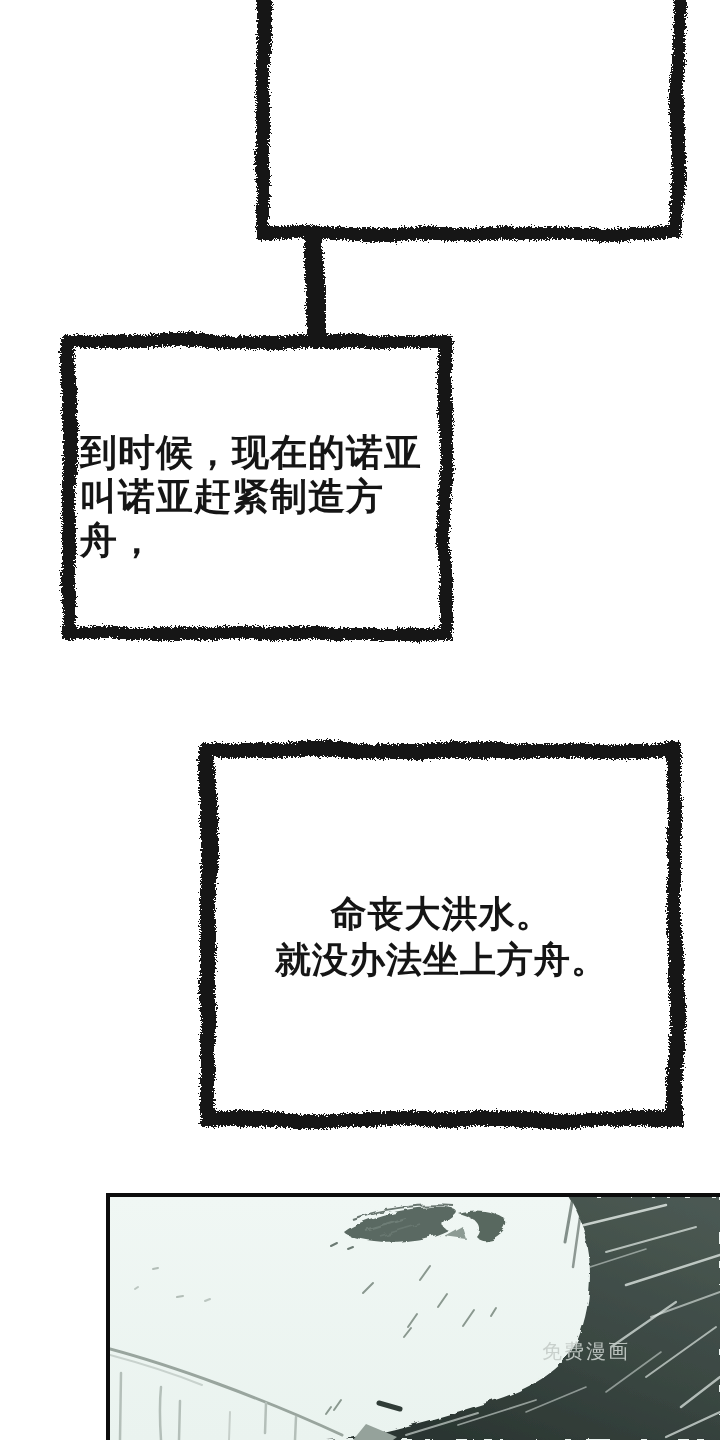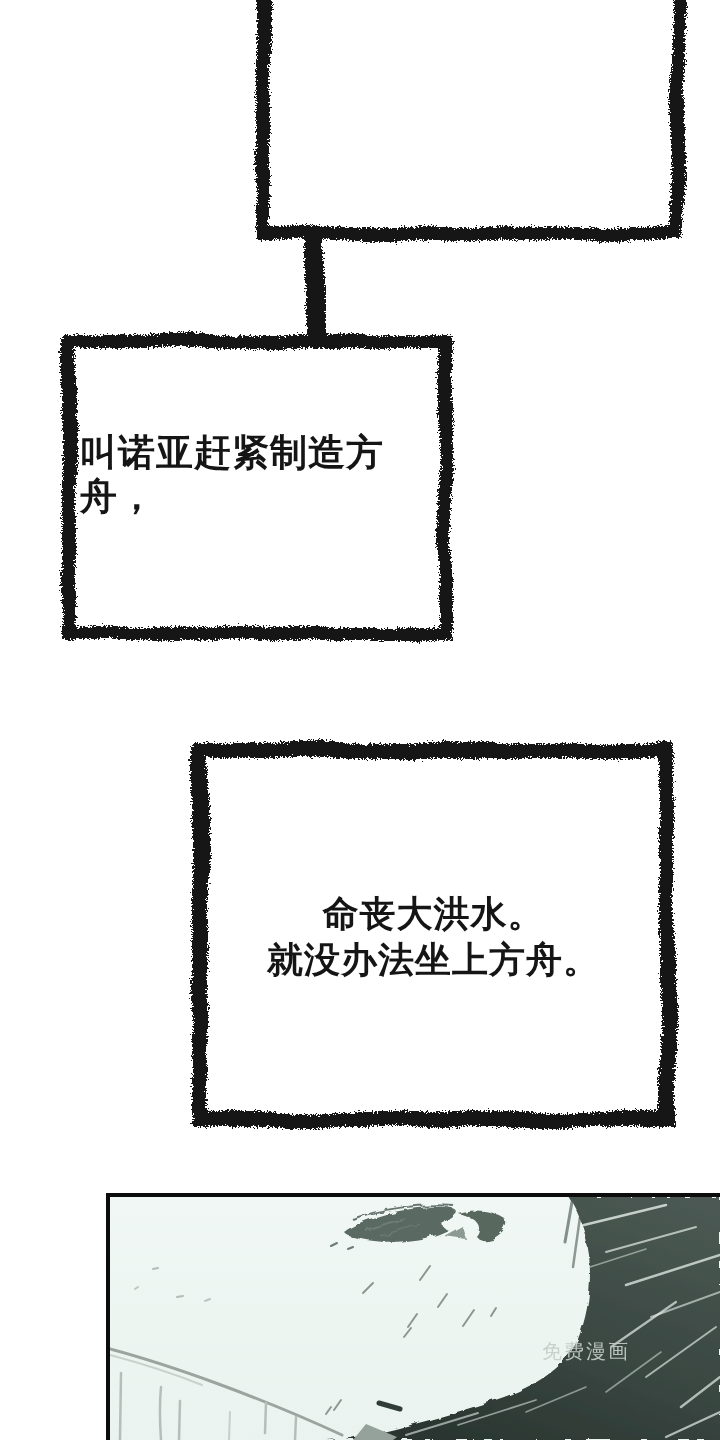--- a/index.html
+++ b/index.html
@@ -21,21 +21,21 @@
   .bubble .lines{
     position:relative;
     color:#151515;
     font-weight:700;
     letter-spacing:1px;
   }
   .bubble1{left:256px;top:-86px;width:428px;height:326px;}
   .bubble1 .lines{padding:112px 0 0 22px;text-align:center;font-size:37px;line-height:45px;}
   .bubble2{left:62px;top:335px;width:390px;height:305px;}
   .bubble2 .lines{padding:96px 0 0 18px;text-align:left;font-size:37px;line-height:44px;}
-  .bubble3{left:192px;top:743px;width:483px;height:384px;}
+  .bubble3{left:200px;top:743px;width:483px;height:384px;}
   .bubble3 .frame{border-width:15px;}
   .bubble3 .lines{padding:148px 0 0 0;text-align:center;font-size:36px;line-height:46px;}
 
   .connector{
     position:absolute;left:306px;top:230px;width:17px;height:112px;
     background:#151515;filter:url(#roughen);
   }
 
   
   .panel{
@@ -85,20 +85,21 @@
     <div class="frame"></div>
     <div class="lines">
     </div>
   </div>
 
   <div class="connector"></div>
 
   <div class="bubble bubble2">
     <div class="frame"></div>
     <div class="lines">
+      <div>到时候，现在的诺亚</div>
       <div>叫诺亚赶紧制造方舟，</div>
     </div>
   </div>
 
   <div class="bubble bubble3">
     <div class="frame"></div>
     <div class="lines">
       <div>命丧大洪水。</div>
       <div>就没办法坐上方舟。</div>
     </div>

